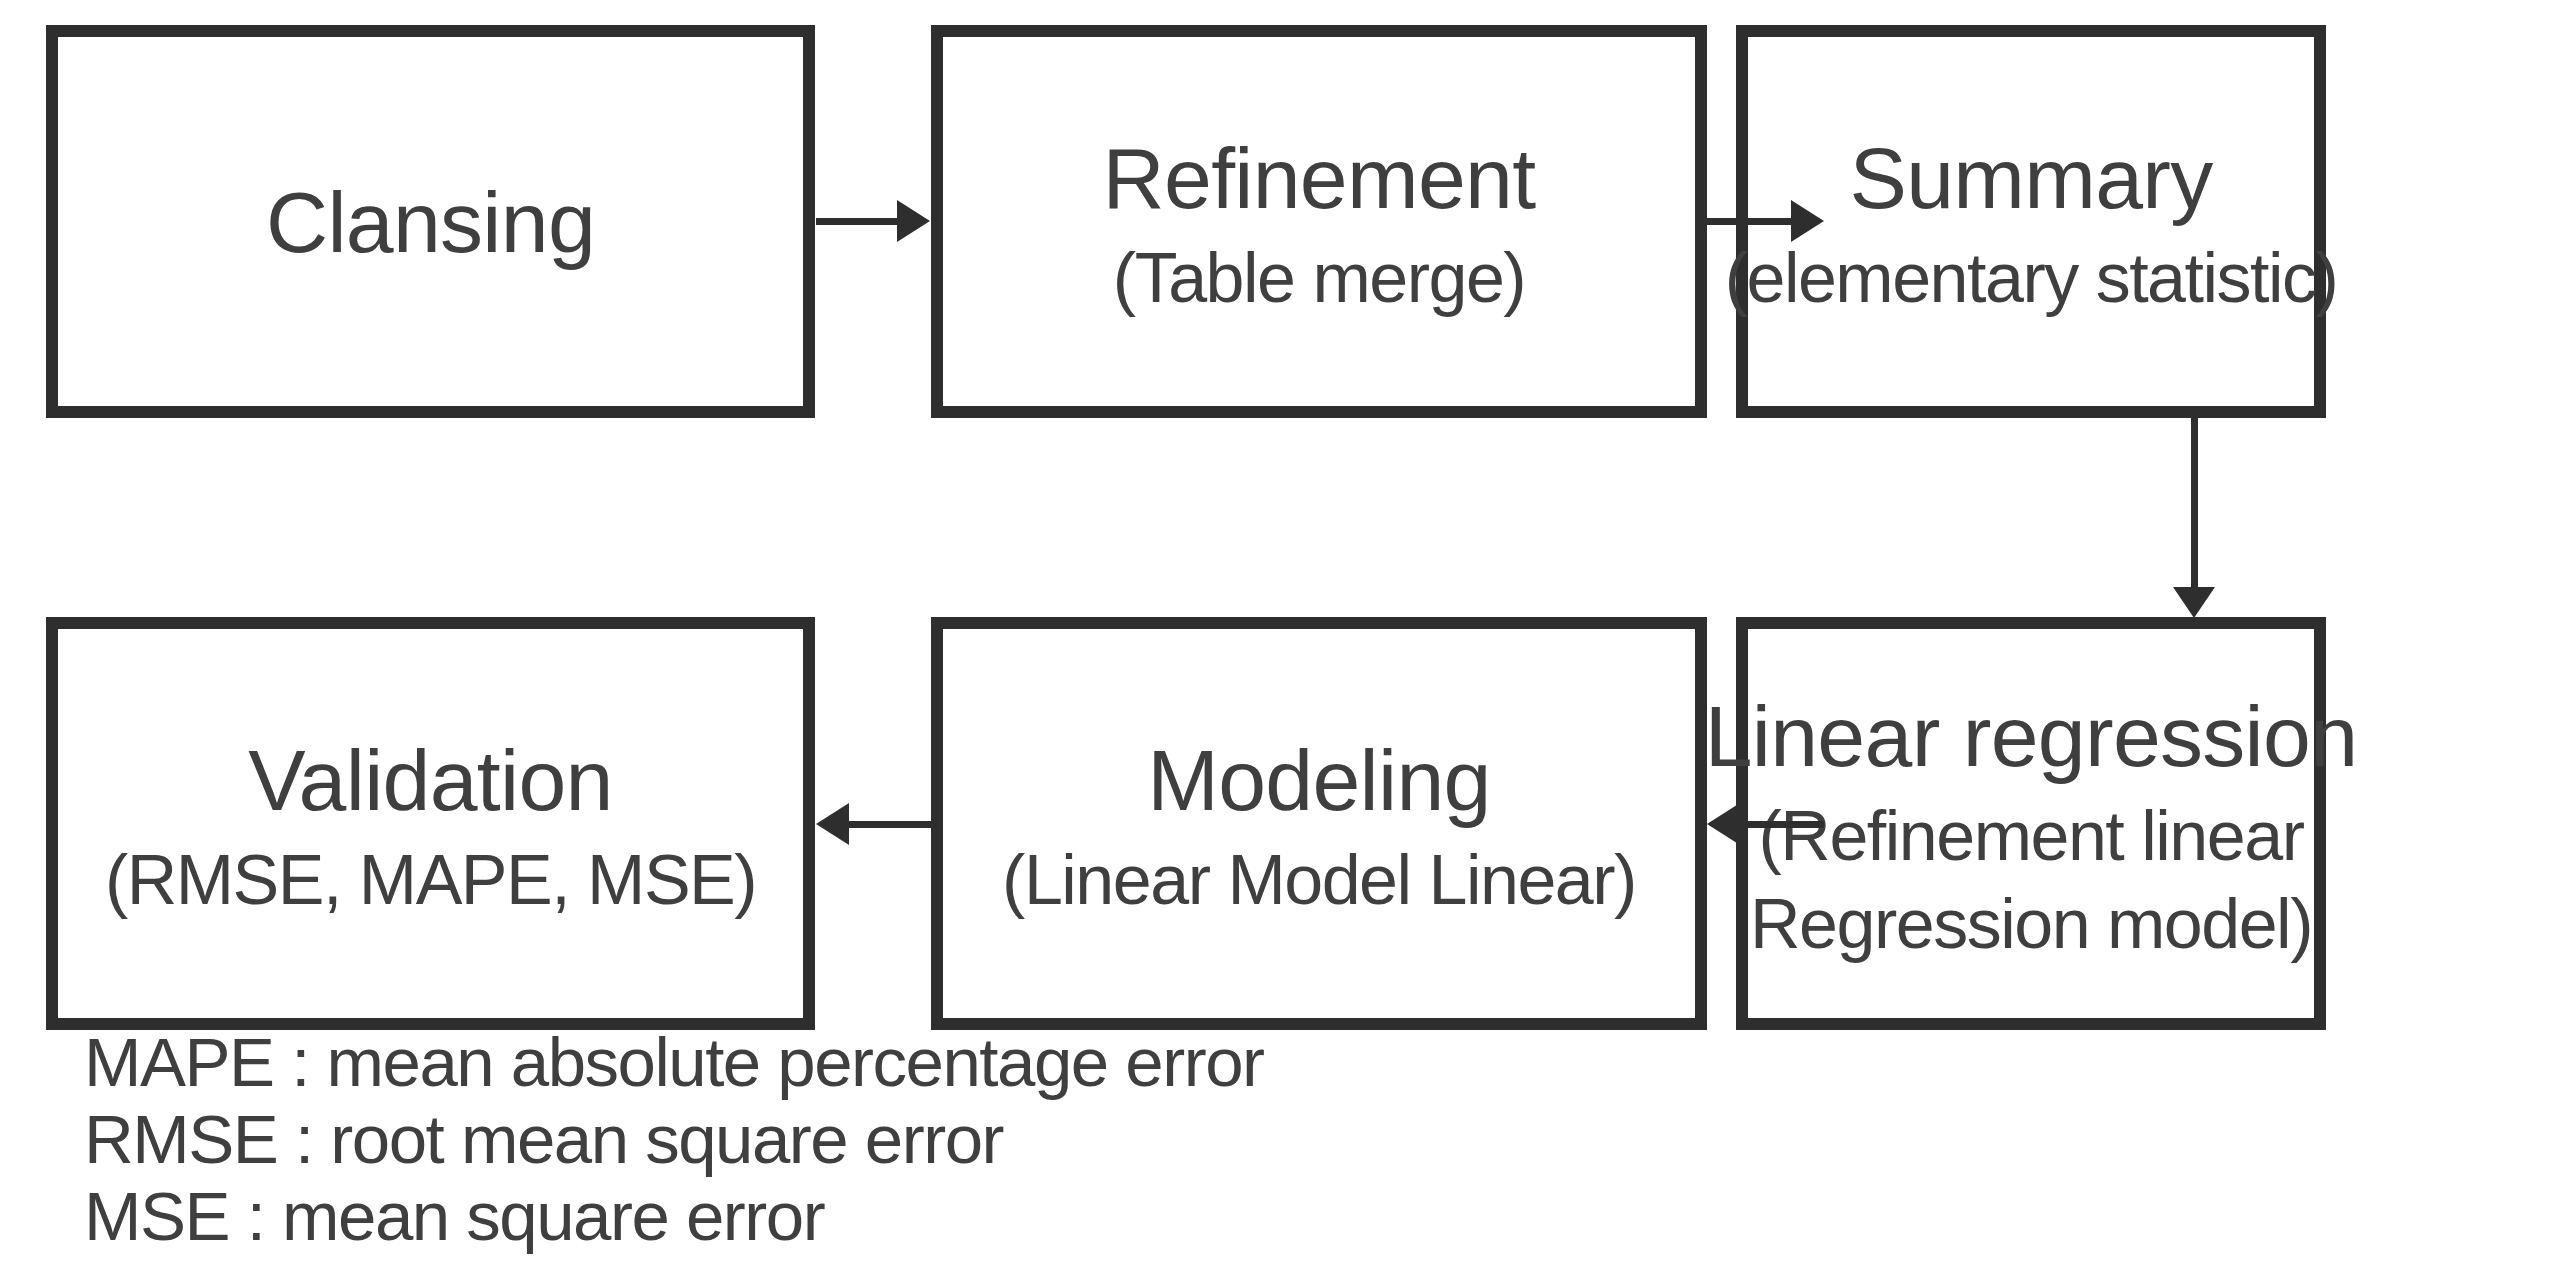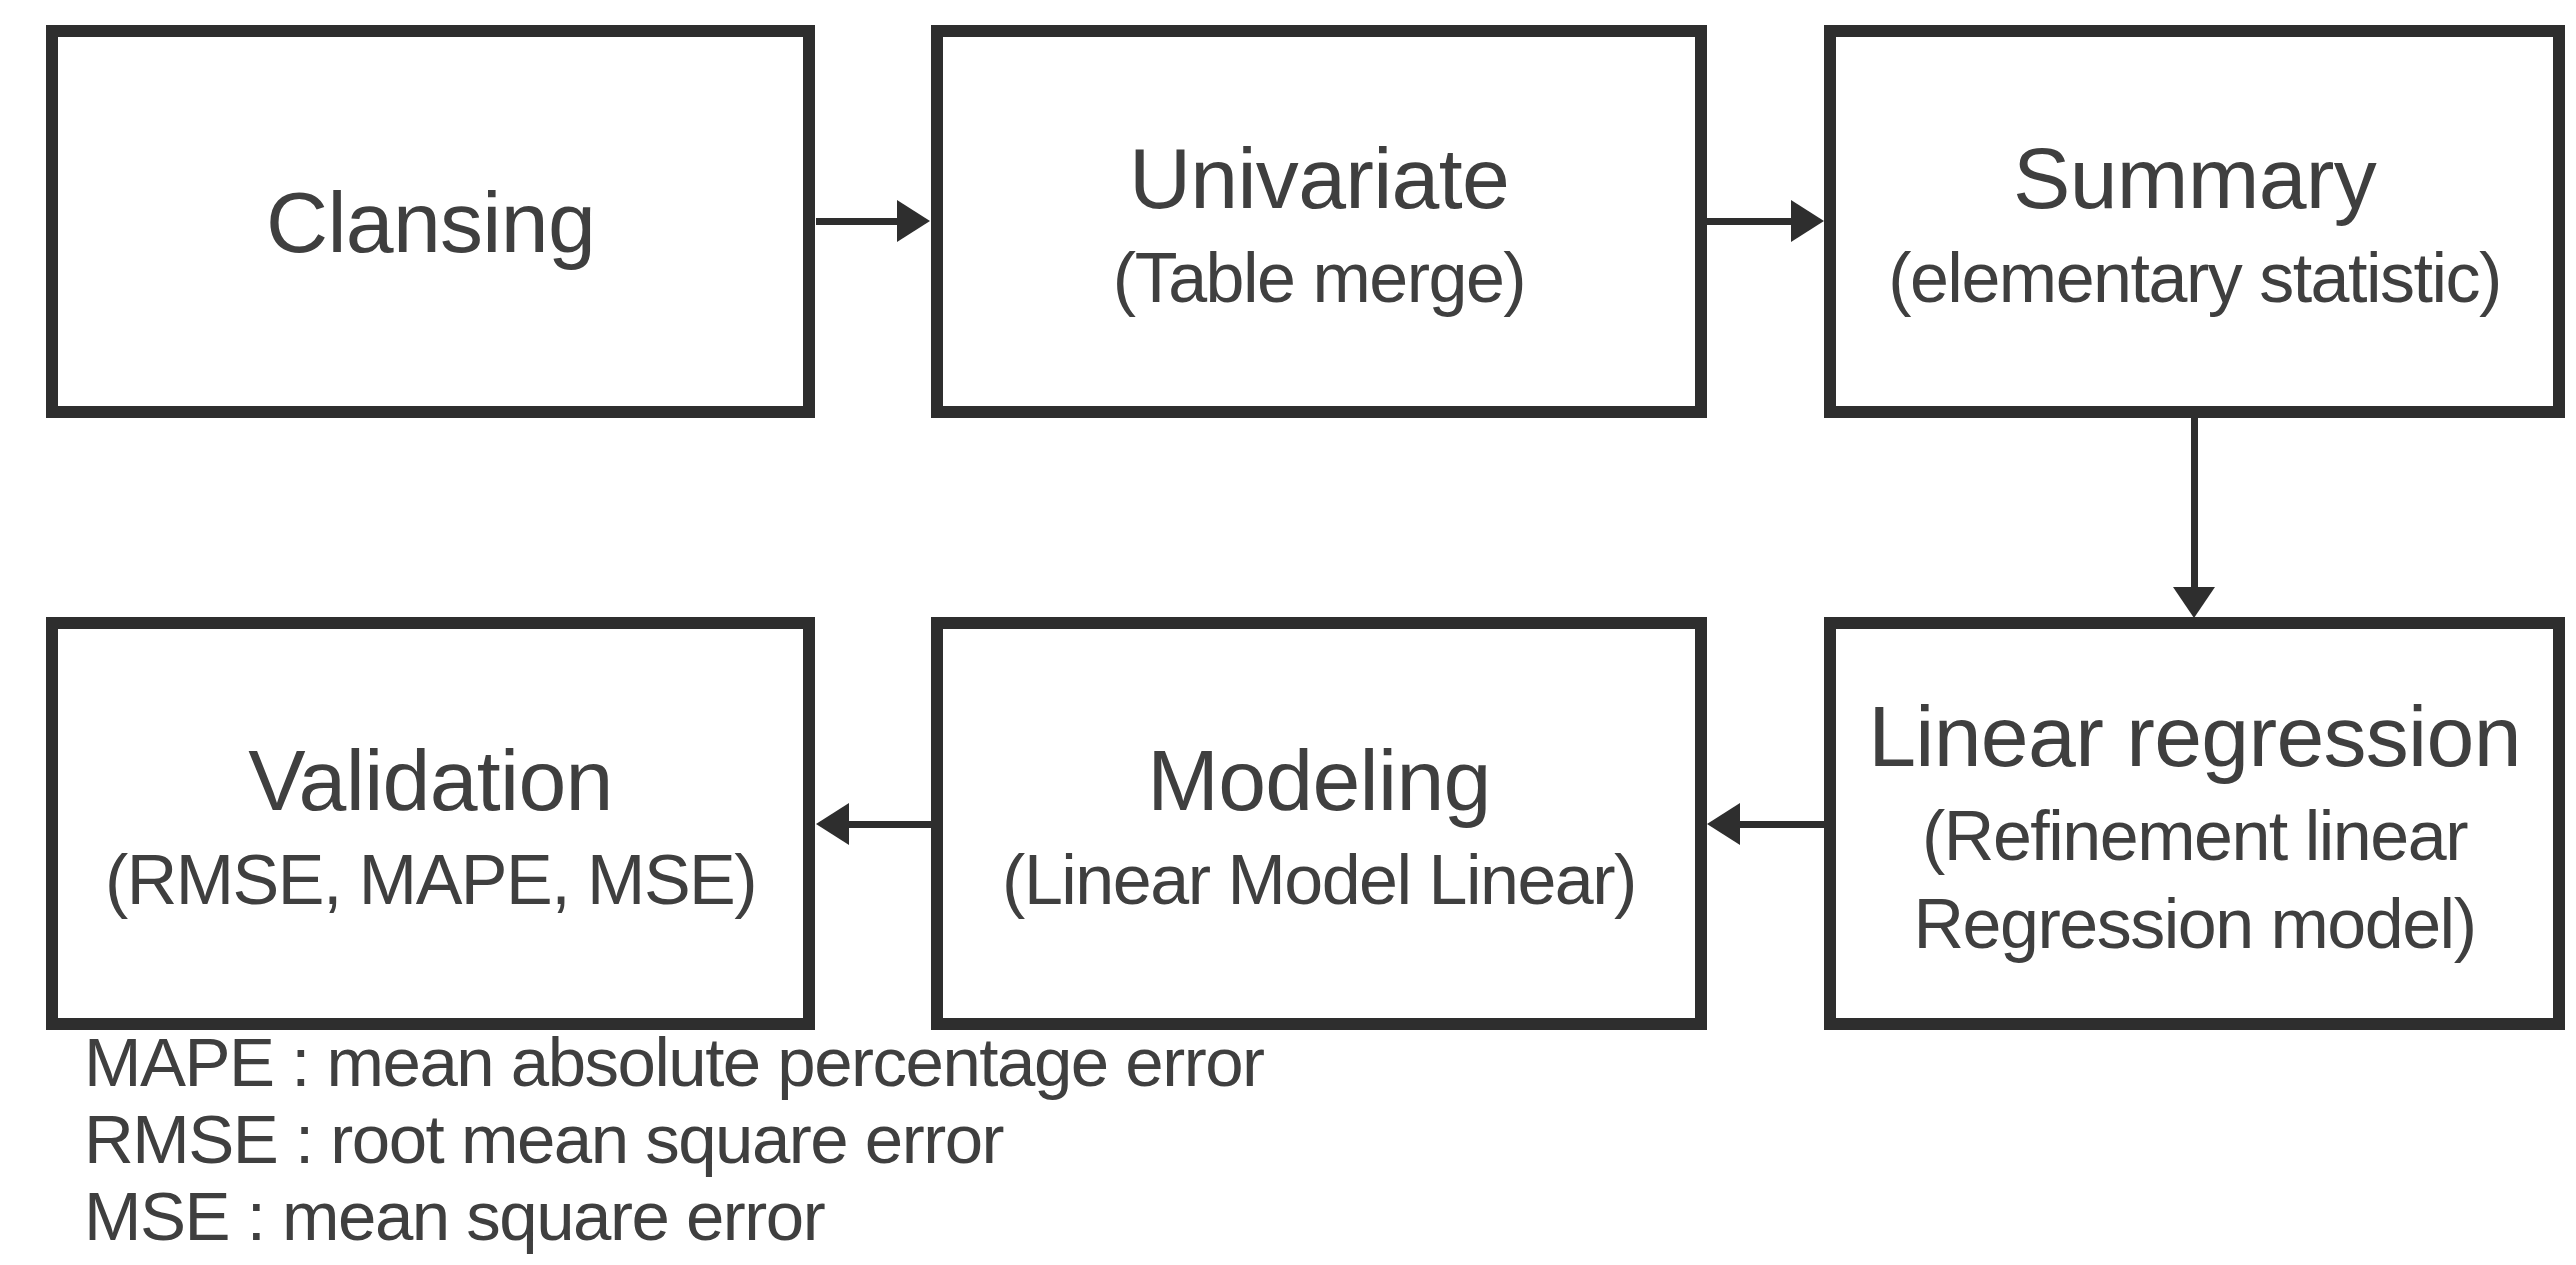--- a/index.html
+++ b/index.html
@@ -38,21 +38,21 @@
     line-height:88px;
     letter-spacing:-1.5px;
     color:var(--text);
     white-space:nowrap;
   }
   
   .row1{top:25px;height:393px;}
   .row2{top:617px;height:413px;}
   .col1{left:46px;width:769px;}
   .col2{left:931px;width:776px;}
-  .col3{left:1824px;width:741px;}
+  .col3{left:1736px;width:590px;}
 
   
   .shaft-h{position:absolute;height:6.7px;background:var(--border);}
   .shaft-v{position:absolute;width:6.7px;background:var(--border);}
   .head-right{position:absolute;width:0;height:0;
     border-top:21px solid transparent;border-bottom:21px solid transparent;
     border-left:33px solid var(--border);}
   .head-left{position:absolute;width:0;height:0;
     border-top:21px solid transparent;border-bottom:21px solid transparent;
     border-right:33px solid var(--border);}
@@ -75,21 +75,21 @@
 </head>
 <body>
 
 <div id="canvas">
 
   <div class="flow-box row1 col1">
     <div class="box-title">Clansing</div>
   </div>
 
   <div class="flow-box row1 col2">
-    <div class="box-title">Univariate</div>
+    <div class="box-title">Refinement</div>
     <div class="box-subtitle">(Table merge)</div>
   </div>
 
   <div class="flow-box row1 col3">
     <div class="box-title">Summary</div>
     <div class="box-subtitle">(elementary statistic)</div>
   </div>
 
   <div class="flow-box row2 col1">
     <div class="box-title">Validation</div>

